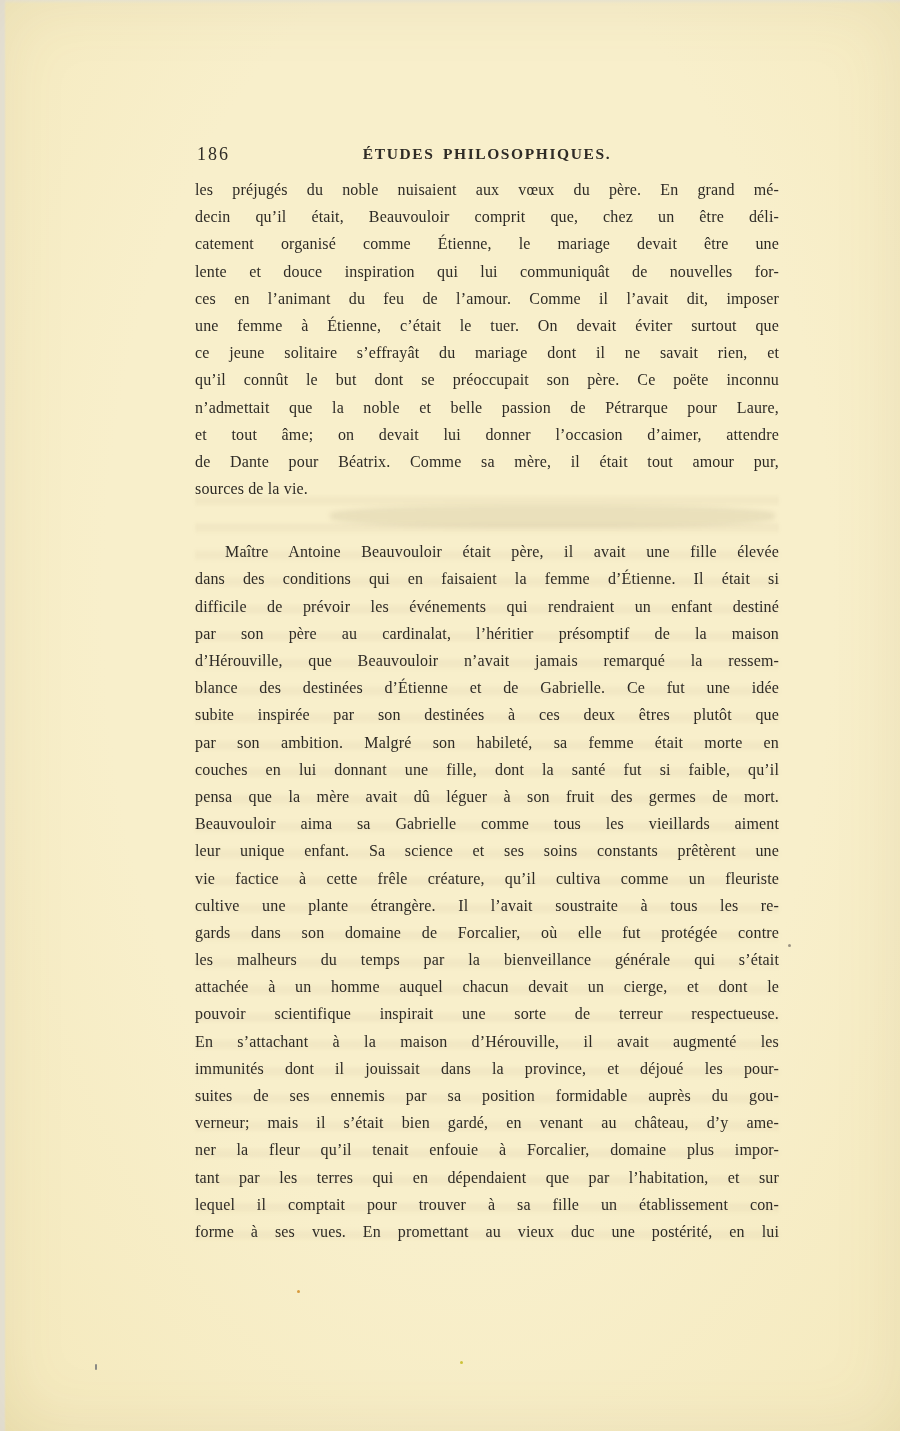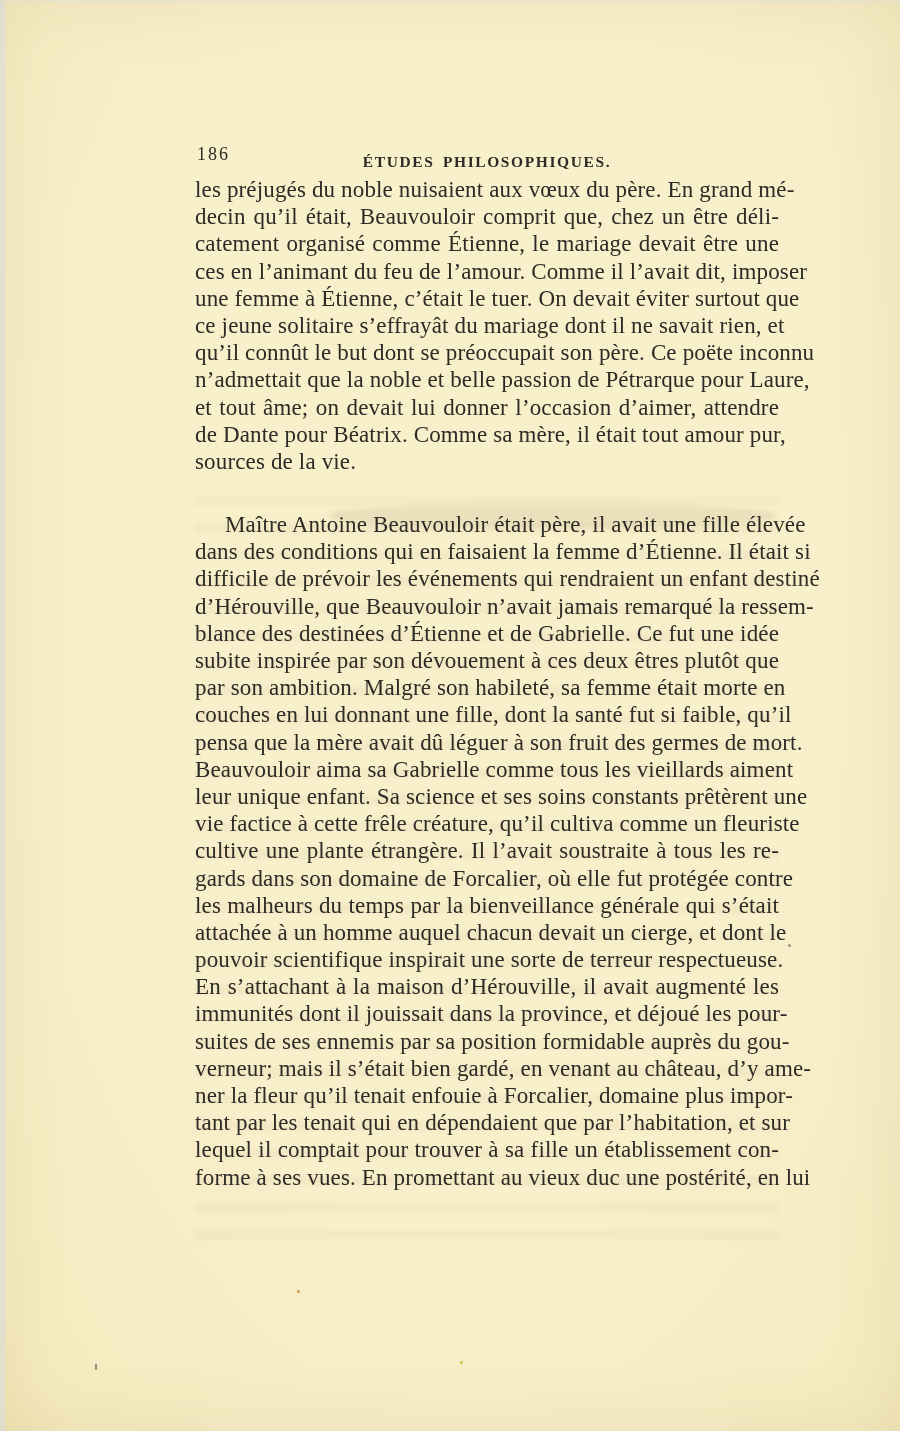--- a/index.html
+++ b/index.html
@@ -71,34 +71,33 @@
   .running-title {
     position: absolute;
     left: 0;
     right: 0;
     top: 1px;
     text-align: center;
     font-size: 15.5px;
     font-weight: 700;
     letter-spacing: 1.6px;
     word-spacing: 3px;
-    margin-top: 8px;
   }
 
   .text-block {
     position: absolute;
     left: 195px;
     top: 176px;
     width: 584px;
   }
   .para { margin: 0; padding: 0; }
   .line {
     height: 27.2px;
     line-height: 27.2px;
-    font-size: 23px;
+    font-size: 16px;
     letter-spacing: 0.15px;
     text-align: justify;
     text-align-last: justify;
     white-space: nowrap;
   }
   .line.no-just {
     text-align: left;
     text-align-last: left;
   }
   .line.indent { padding-left: 30px; margin-top: 36px; }
@@ -120,53 +119,55 @@
   <div class="header">
     <span class="page-number">186</span>
     <span class="running-title">ÉTUDES PHILOSOPHIQUES.</span>
   </div>
 
   <div class="text-block">
     <div class="para">
       <div class="line">les préjugés du noble nuisaient aux vœux du père. En grand mé-</div>
       <div class="line">decin qu’il était, Beauvouloir comprit que, chez un être déli-</div>
       <div class="line">catement organisé comme Étienne, le mariage devait être une</div>
+      <div class="line">lente et douce inspiration qui lui communiquât de nouvelles for-</div>
       <div class="line">ces en l’animant du feu de l’amour. Comme il l’avait dit, imposer</div>
       <div class="line">une femme à Étienne, c’était le tuer. On devait éviter surtout que</div>
       <div class="line">ce jeune solitaire s’effrayât du mariage dont il ne savait rien, et</div>
       <div class="line">qu’il connût le but dont se préoccupait son père. Ce poëte inconnu</div>
       <div class="line">n’admettait que la noble et belle passion de Pétrarque pour Laure,</div>
       <div class="line">et tout âme; on devait lui donner l’occasion d’aimer, attendre</div>
       <div class="line">de Dante pour Béatrix. Comme sa mère, il était tout amour pur,</div>
       <div class="line no-just">sources de la vie.</div>
     </div>
     <div class="para">
       <div class="line indent">Maître Antoine Beauvouloir était père, il avait une fille élevée</div>
       <div class="line">dans des conditions qui en faisaient la femme d’Étienne. Il était si</div>
       <div class="line">difficile de prévoir les événements qui rendraient un enfant destiné</div>
+      <div class="line">par son père au cardinalat, l’héritier présomptif de la maison</div>
       <div class="line">d’Hérouville, que Beauvouloir n’avait jamais remarqué la ressem-</div>
       <div class="line">blance des destinées d’Étienne et de Gabrielle. Ce fut une idée</div>
-      <div class="line">subite inspirée par son dévouement à ces deux êtres plutôt que</div>
+      <div class="line">subite inspirée par son destinées à ces deux êtres plutôt que</div>
       <div class="line">par son ambition. Malgré son habileté, sa femme était morte en</div>
       <div class="line">couches en lui donnant une fille, dont la santé fut si faible, qu’il</div>
       <div class="line">pensa que la mère avait dû léguer à son fruit des germes de mort.</div>
       <div class="line">Beauvouloir aima sa Gabrielle comme tous les vieillards aiment</div>
       <div class="line">leur unique enfant. Sa science et ses soins constants prêtèrent une</div>
       <div class="line">vie factice à cette frêle créature, qu’il cultiva comme un fleuriste</div>
       <div class="line">cultive une plante étrangère. Il l’avait soustraite à tous les re-</div>
       <div class="line">gards dans son domaine de Forcalier, où elle fut protégée contre</div>
       <div class="line">les malheurs du temps par la bienveillance générale qui s’était</div>
       <div class="line">attachée à un homme auquel chacun devait un cierge, et dont le</div>
       <div class="line">pouvoir scientifique inspirait une sorte de terreur respectueuse.</div>
       <div class="line">En s’attachant à la maison d’Hérouville, il avait augmenté les</div>
       <div class="line">immunités dont il jouissait dans la province, et déjoué les pour-</div>
       <div class="line">suites de ses ennemis par sa position formidable auprès du gou-</div>
       <div class="line">verneur; mais il s’était bien gardé, en venant au château, d’y ame-</div>
       <div class="line">ner la fleur qu’il tenait enfouie à Forcalier, domaine plus impor-</div>
-      <div class="line">tant par les tenait qui en dépendaient que par l’habitation, et sur</div>
+      <div class="line">tant par les terres qui en dépendaient que par l’habitation, et sur</div>
       <div class="line">lequel il comptait pour trouver à sa fille un établissement con-</div>
       <div class="line">forme à ses vues. En promettant au vieux duc une postérité, en lui</div>
     </div>
   </div>
 
   <div class="speck speck-a"></div>
   <div class="speck speck-b"></div>
   <div class="speck speck-c"></div>
   <div class="speck speck-d"></div>
 

